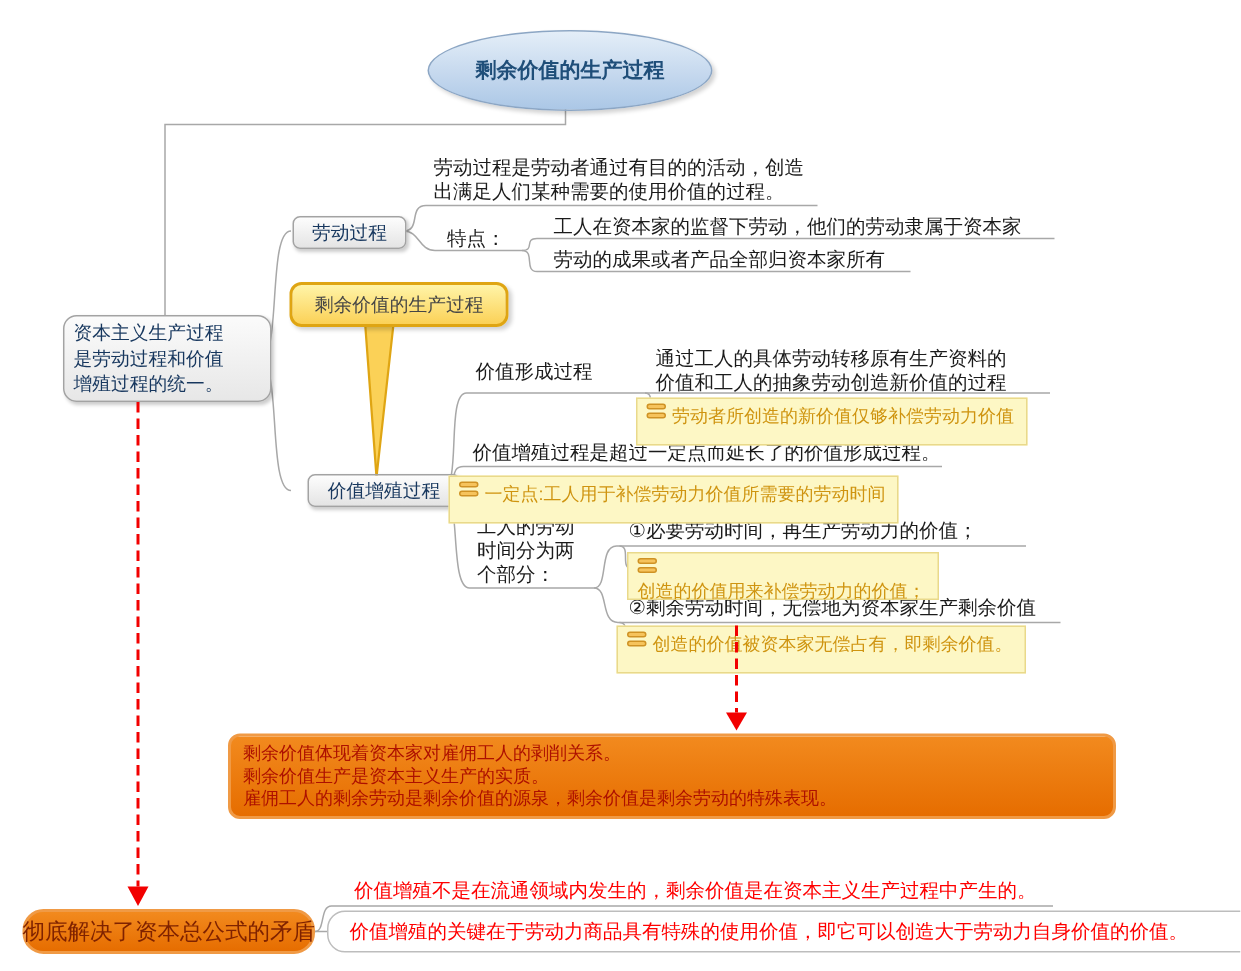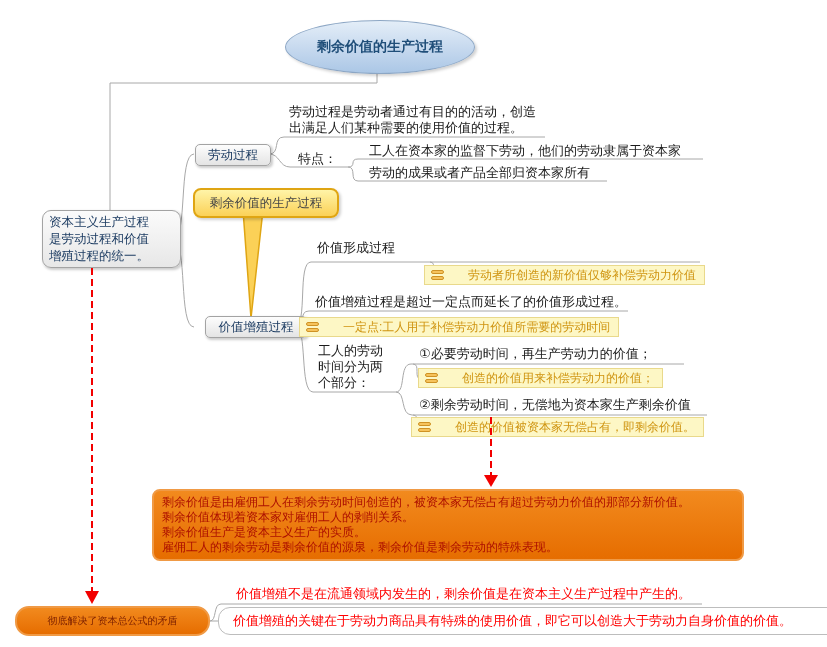--- a/index.html
+++ b/index.html
@@ -33,35 +33,35 @@
   .node-val{left:195px;top:316px;width:100px;height:20px;margin-left:10px;}
   .plain{position:absolute;color:#1b1b1b;font-size:13px;line-height:16px;white-space:nowrap;z-index:2;}
   .red{color:#ff0000;}
   .callout{
     position:absolute;left:193px;top:188px;width:146px;height:30px;box-sizing:border-box;
     border:2px solid #dfa513;border-radius:8px;background:linear-gradient(180deg,#fff4a8,#fbd157);
     display:flex;align-items:center;justify-content:center;font-size:12.5px;color:#454545;z-index:3;
     box-shadow:2px 2px 3px rgba(0,0,0,.18);
   }
   .note{
-    position:absolute;display:inline-flex;align-items:center;gap:24px;box-sizing:border-box;
-    background:#fdf7c5;border:1px solid #e9d98b;padding:3px 8px 3px 6px;height:20px;
+    position:absolute;display:inline-flex;gap:4px;box-sizing:border-box;
+    background:#fdf7c5;border:1px solid #e9d98b;padding:3px 8px 3px 6px;height:32px;
     font-size:12px;color:#cf9410;z-index:3;white-space:nowrap;
   }
   .note-icon{display:inline-flex;flex-direction:column;gap:2px;}
   .note-icon i{display:block;width:13px;height:4px;background:#f6c35c;border:1px solid #cf9224;border-radius:2px;box-sizing:border-box;}
   .summary{
     position:absolute;left:152px;top:489px;width:592px;box-sizing:border-box;
     border:2px solid #f09a45;border-radius:8px;background:linear-gradient(180deg,#f28a1e,#e66d00);
     color:#ad1000;font-size:12px;line-height:15px;padding:4px 8px;z-index:2;
   }
   .conclusion{
     position:absolute;left:15px;top:606px;width:195px;height:30px;box-sizing:border-box;
     border:2px solid #f09a45;border-radius:14px;background:linear-gradient(180deg,#f28a1e,#e66d00);
-    color:#7f2200;font-size:10px;display:flex;align-items:center;justify-content:center;z-index:2;
+    color:#7f2200;font-size:15px;display:flex;align-items:center;justify-content:center;z-index:2;
     white-space:nowrap;
   }
   .pointbox{
     position:absolute;left:218px;top:607px;width:632px;height:28px;box-sizing:border-box;
     border:1px solid #bdbdbd;border-radius:12px;background:#fff;display:flex;align-items:center;
     padding-left:14px;z-index:2;font-size:13px;white-space:nowrap;
   }
 </style>
 </head>
 <body>
@@ -116,20 +116,24 @@
   <div class="plain" style="left:369px;top:165px;">劳动的成果或者产品全部归资本家所有</div>
 
   <div class="callout">
     <span>剩余价值的生产过程</span>
   </div>
 
   <div class="node node-val">价值增殖过程</div>
 
   <div class="plain" style="left:317px;top:240px;">价值形成过程</div>
 
+  <div class="plain" style="left:437px;top:231px;">
+    <div>通过工人的具体劳动转移原有生产资料的</div>
+    <div>价值和工人的抽象劳动创造新价值的过程</div>
+  </div>
 
   <div class="note" style="left:424px;top:265px;">
     <span class="note-icon">
         <i></i>
         <i></i>
       </span>
     <span>劳动者所创造的新价值仅够补偿劳动力价值</span>
   </div>
 
   <div class="plain" style="left:315px;top:294px;">价值增殖过程是超过一定点而延长了的价值形成过程。</div>
@@ -143,40 +147,39 @@
   </div>
 
   <div class="plain" style="left:318px;top:343px;">
     <div>工人的劳动</div>
     <div>时间分为两</div>
     <div>个部分：</div>
   </div>
 
   <div class="plain" style="left:419px;top:346px;">①必要劳动时间，再生产劳动力的价值；</div>
 
-  <div class="note" style="left:418px;top:368px;">
+  <div class="note" style="left:418px;top:368px;flex-direction:column;">
     <span class="note-icon">
         <i></i>
         <i></i>
       </span>
     <span>创造的价值用来补偿劳动力的价值；</span>
   </div>
 
   <div class="plain" style="left:419px;top:397px;">②剩余劳动时间，无偿地为资本家生产剩余价值</div>
 
   <div class="note" style="left:411px;top:417px;">
     <span class="note-icon">
         <i></i>
         <i></i>
       </span>
     <span>创造的价值被资本家无偿占有，即剩余价值。</span>
   </div>
 
   <div class="summary">
-    <div>剩余价值是由雇佣工人在剩余劳动时间创造的，被资本家无偿占有超过劳动力价值的那部分新价值。</div>
     <div>剩余价值体现着资本家对雇佣工人的剥削关系。</div>
     <div>剩余价值生产是资本主义生产的实质。</div>
     <div>雇佣工人的剩余劳动是剩余价值的源泉，剩余价值是剩余劳动的特殊表现。</div>
   </div>
 
   <div class="conclusion">彻底解决了资本总公式的矛盾</div>
 
   <div class="plain red" style="left:236px;top:586px;">价值增殖不是在流通领域内发生的，剩余价值是在资本主义生产过程中产生的。</div>
 
   <div class="pointbox">

